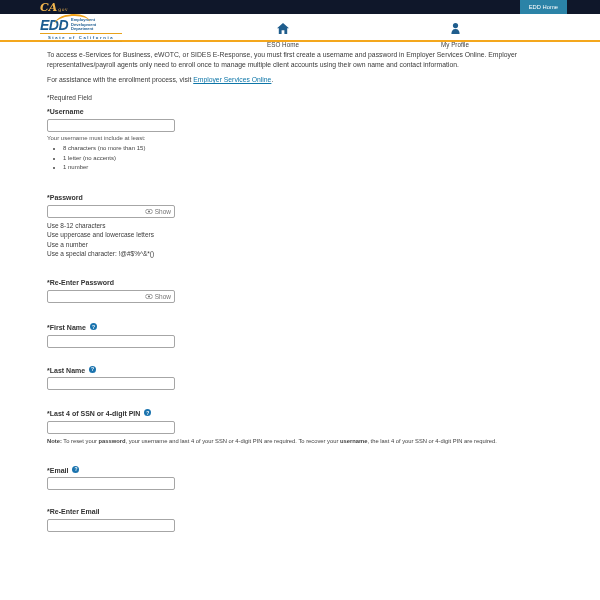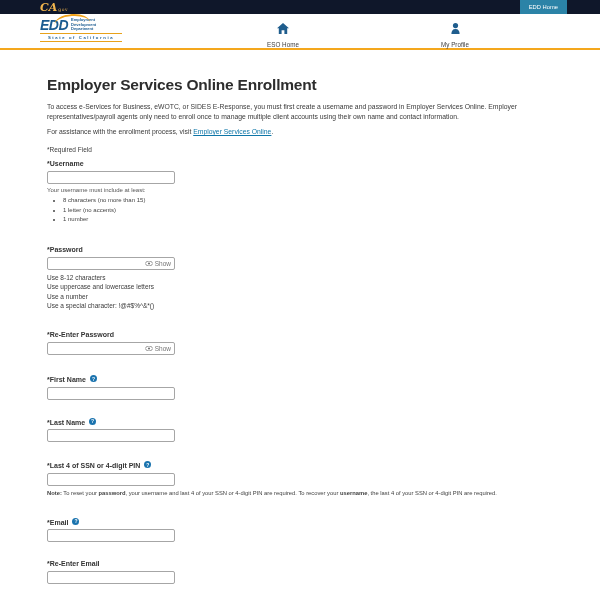--- a/index.html
+++ b/index.html
@@ -9,21 +9,21 @@
   
   .utility-bar { position:relative; height:14px; background:#0f172a; }
   .ca-logo { position:absolute; left:40px; top:0; height:14px; display:flex; align-items:center;
     font-family:"DejaVu Serif", serif; font-style:italic; color:#efb44d; }
   .ca-logo .ca { font-size:11px; font-weight:bold; line-height:11px; }
   .ca-logo .gov { font-size:4.5px; font-style:normal; margin:4px 0 0 1px; letter-spacing:.5px; }
   .edd-home-btn { position:absolute; right:33px; top:0; height:14px; display:flex; align-items:center;
     background:#2b83a7; color:#fff; font-size:5.8px; padding:0 9px; cursor:pointer; }
 
   
-  .main-header { position:relative; height:36px; background:#fff; border-bottom:2px solid #f4a71d; }
+  .main-header { position:relative; height:28px; background:#fff; border-bottom:2px solid #f4a71d; }
   .edd-logo { position:absolute; left:40px; top:4px; width:82px; }
   .edd-row { display:flex; align-items:flex-end; position:relative; }
   .edd-swoosh { position:absolute; left:14px; top:-4px; width:36px; height:10px;
     border-top:2px solid #f2a218; border-radius:50% 50% 0 0 / 100% 100% 0 0; transform:rotate(-4deg); }
   .edd-word { font-size:14px; font-weight:bold; font-style:italic; color:#1b5b90; letter-spacing:-.5px; line-height:13px; }
   .edd-lines { margin:0 0 0 3px; color:#1b5b90; font-size:4px; font-weight:bold; line-height:4.6px; }
   .edd-state { margin-top:1px; border-top:1px solid #e8a21a; border-bottom:1px solid #e8a21a;
     color:#1b5b90; font-size:4.2px; font-weight:bold; letter-spacing:1.6px; padding:1px 0; text-align:center; }
   .hdr-nav-item { position:absolute; top:6px; width:70px; display:flex; flex-direction:column;
     align-items:center; gap:3px; cursor:pointer; }
@@ -101,21 +101,20 @@
       <svg width="11" height="11" viewBox="0 0 11 11">
           <circle cx="5.5" cy="2.6" r="2.6" fill="#1f5d8d"></circle>
           <path d="M5.5 6 C2.6 6 1.4 8 1.4 11 L9.6 11 C9.6 8 8.4 6 5.5 6 Z" fill="#1f5d8d"></path>
         </svg>
     </span>
     <span class="lbl">My Profile</span>
   </div>
 </div>
 
 <div class="content">
-  <h1>Employer Services Online Enrollment</h1>
 
   <p class="intro">To access e-Services for Business, eWOTC, or SIDES E-Response, you must first create a username and password in Employer Services Online. Employer representatives/payroll agents only need to enroll once to manage multiple client accounts using their own name and contact information.</p>
 
   <p class="assist"><span>For assistance with the enrollment process, visit </span><a>Employer Services Online</a><span>.</span></p>
 
   <p class="required">*Required Field</p>
 
   <div class="fg fg-username">
     <label><span>*</span><span>Username</span></label>
     <div class="tbox"></div>

